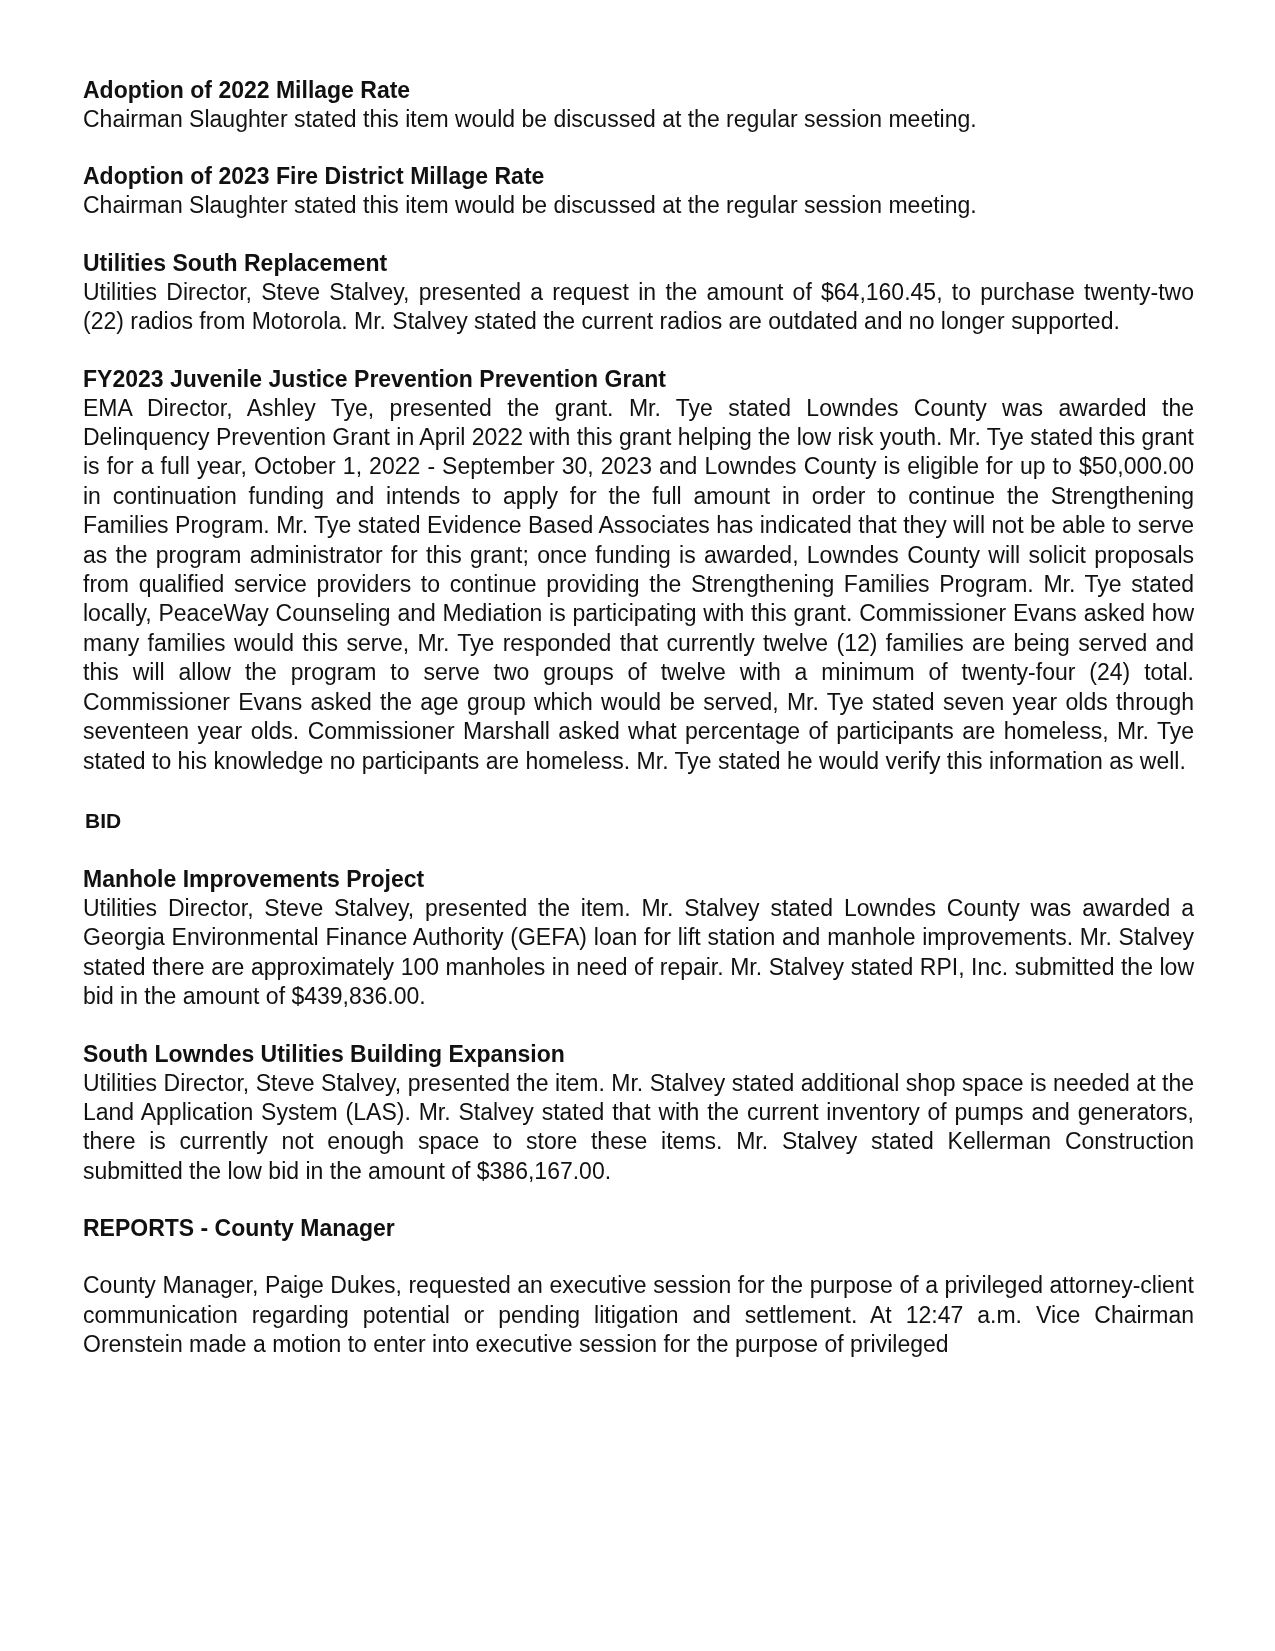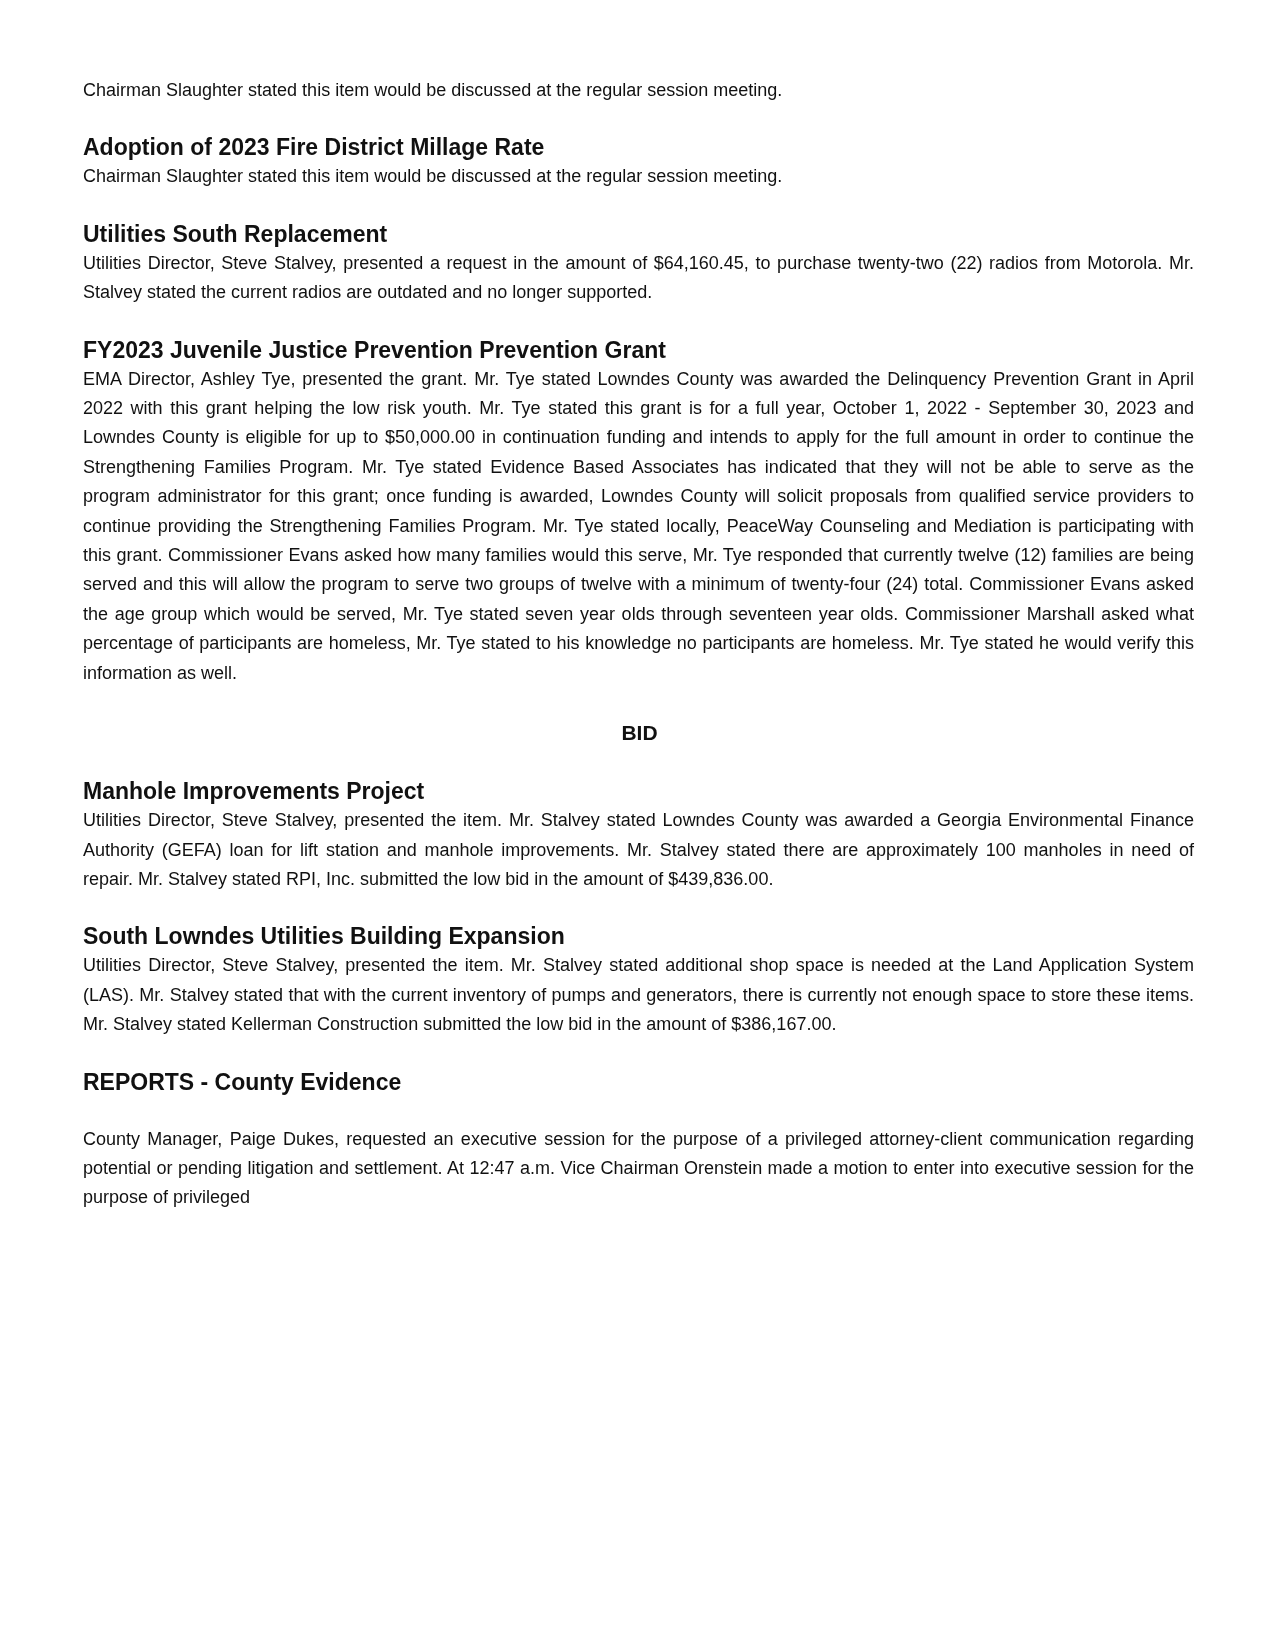--- a/index.html
+++ b/index.html
@@ -24,46 +24,46 @@
   .section {
     margin: 0;
   }
   .heading {
     font-weight: bold;
     font-size: 23px;
     line-height: 29px;
     margin: 0;
   }
   .para {
-    font-size: 18px;
+    font-size: 23px;
     line-height: 29.4px;
     margin: 0;
     text-align: justify;
     text-align-last: left;
   }
   .gap {
     height: 30px;
   }
   .gap-sm {
     height: 28px;
   }
   .bid-label {
     font-weight: bold;
     font-size: 21px;
     line-height: 29px;
     margin: 0 0 0 2px;
-    text-align: center;
   }
 </style>
 </head>
 <body>
 
 <div class="page">
 
   <div class="section">
+    <p class="heading">Adoption of 2022 Millage Rate</p>
     <p class="para">Chairman Slaughter stated this item would be discussed at the regular session meeting.</p>
   </div>
 
   <div class="gap-sm"></div>
 
   <div class="section">
     <p class="heading">Adoption of 2023 Fire District Millage Rate</p>
     <p class="para">Chairman Slaughter stated this item would be discussed at the regular session meeting.</p>
   </div>
 
@@ -95,18 +95,18 @@
   <div class="gap-sm"></div>
 
   <div class="section">
     <p class="heading">South Lowndes Utilities Building Expansion</p>
     <p class="para">Utilities Director, Steve Stalvey, presented the item.  Mr. Stalvey stated additional shop space is needed at the Land Application System (LAS).  Mr. Stalvey stated that with the current inventory of pumps and generators, there is currently not enough space to store these items.  Mr. Stalvey stated Kellerman Construction submitted the low bid in the amount of $386,167.00.</p>
   </div>
 
   <div class="gap-sm"></div>
 
   <div class="section">
-    <p class="heading">REPORTS - County Evidence</p>
+    <p class="heading">REPORTS - County Manager</p>
     <div class="gap-sm"></div>
     <p class="para">County Manager, Paige Dukes, requested an executive session for the purpose of a privileged attorney-client communication regarding potential or pending litigation and settlement. At 12:47 a.m. Vice Chairman Orenstein made a motion to enter into executive session for the purpose of privileged</p>
   </div>
 
 </div>
 
 </body></html>

